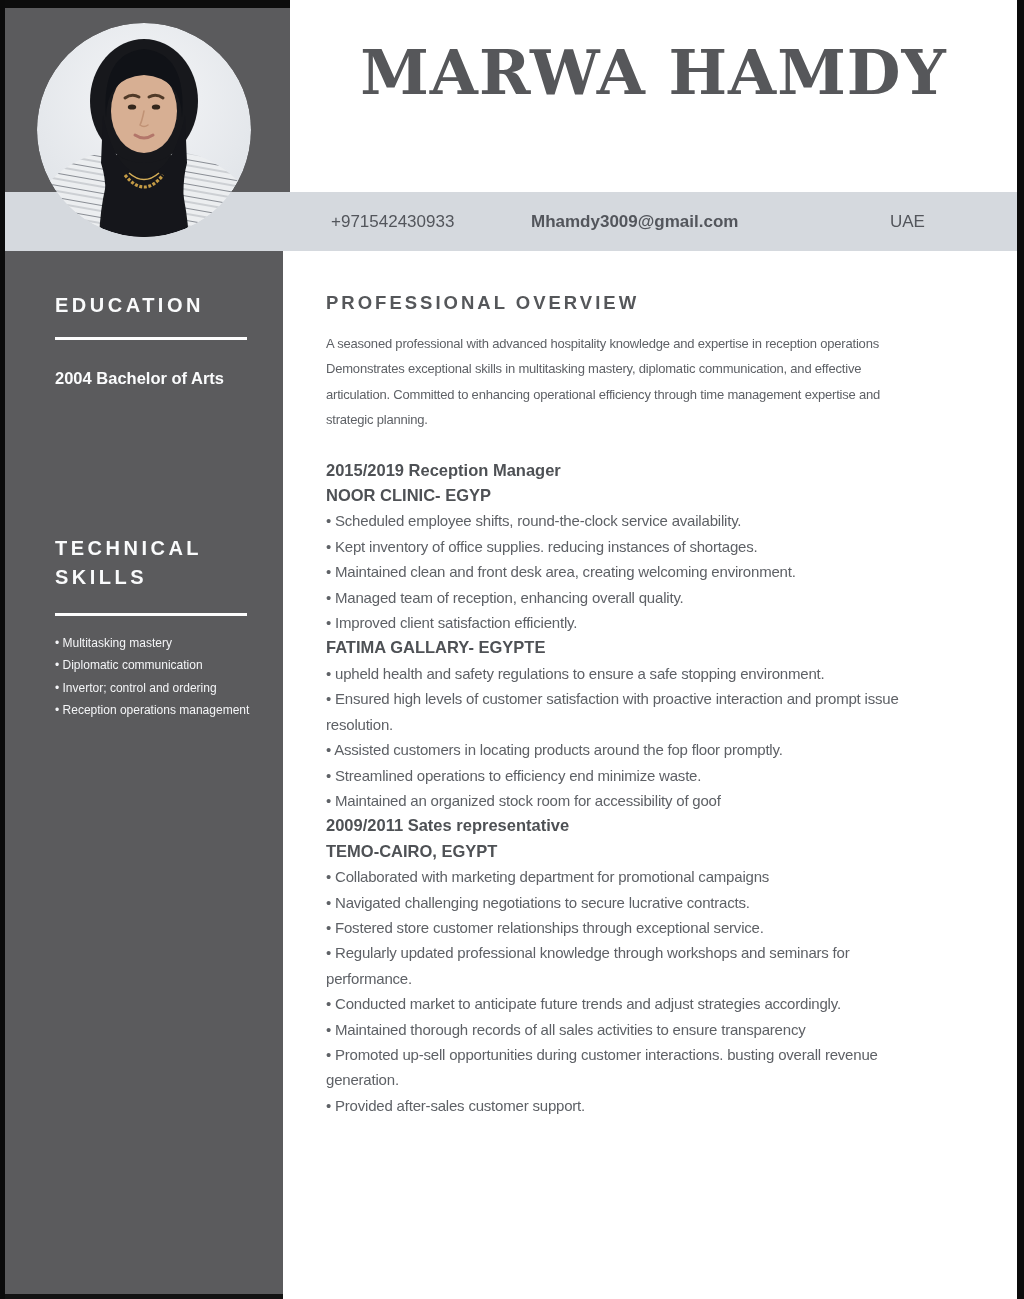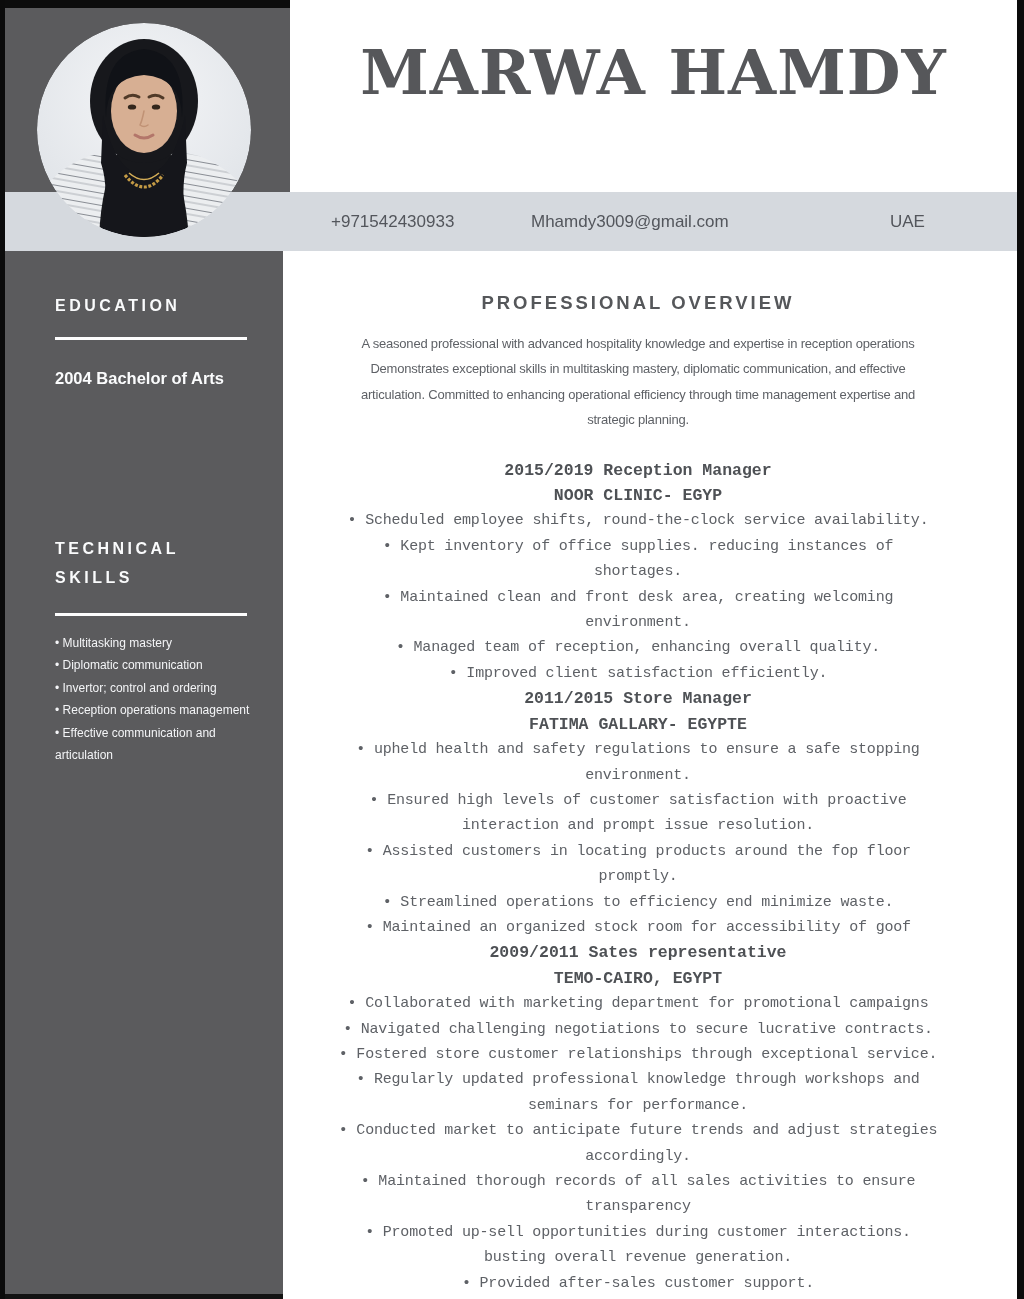--- a/index.html
+++ b/index.html
@@ -12,41 +12,41 @@
   .photo-box{position:absolute;left:5px;top:0;width:285px;height:192px;background:#5b5b5d;
              border-top:8px solid #0c0c0c;box-sizing:border-box;}
   .avatar{position:absolute;left:37px;top:23px;width:214px;height:214px;border-radius:50%;
           overflow:hidden;z-index:5;}
   .name{position:absolute;left:290px;right:7px;top:36px;text-align:center;
         font-family:"DejaVu Serif","Liberation Serif",serif;font-weight:700;font-size:62px;
         letter-spacing:1px;color:#56575a;white-space:nowrap;}
   .band{position:absolute;left:5px;top:192px;right:7px;height:59px;background:#d5d9de;}
   .band-item{position:absolute;top:0;height:59px;line-height:59px;font-size:17px;color:#53565c;}
   .band-phone{left:301px;margin-left:25px;}
-  .band-email{left:526px;}
+  .band-email{left:526px;font-weight:bold;}
   .band-loc{left:885px;}
 
   
   .sidebar{position:absolute;left:5px;top:251px;width:278px;bottom:0;background:#5b5b5d;
            box-sizing:border-box;padding:40px 30px 0 50px;color:#f2f3f5;
            border-bottom:5px solid #121212;}
-  .side-title{font-size:16px;font-weight:700;letter-spacing:3.5px;line-height:29px;color:#fafbfc;}
+  .side-title{font-size:20px;font-weight:700;letter-spacing:3.5px;line-height:29px;color:#fafbfc;}
   .side-rule{width:192px;height:3px;background:#fdfdfd;margin-top:17px;}
   .edu-list .edu-item{margin-top:27px;font-weight:700;font-size:16.5px;line-height:22px;color:#fbfcfd;}
   .skills-block{margin-top:145px;}
   .skills-block .side-rule{margin-top:21px;}
   .skills-list{margin-top:16px;}
   .skill-item{font-size:12px;line-height:22.4px;color:#f4f5f7;}
 
   
-  .main{position:absolute;left:338px;top:251px;width:600px;text-align:center;}
+  .main{position:absolute;left:326px;top:251px;width:600px;}
   .main-title{padding-top:41px;font-size:18.5px;font-weight:700;letter-spacing:3px;color:#55575a;}
   .overview-body{margin-top:17px;font-size:13px;line-height:25.4px;color:#5e6166;
                  letter-spacing:-0.2px;white-space:pre-line;}
-  .xp-list{margin-top:25px;font-family:Liberation Mono, monospace;}
+  .xp-list{margin-top:25px;}
   .xp-title,.xp-company{font-weight:700;color:#4e5155;font-size:16.5px;line-height:25.4px;}
   .xp-bullet{font-size:15px;line-height:25.4px;color:#5e6166;letter-spacing:-0.2px;}
 </style>
 </head>
 <body>
 
 <div class="page">
   <div class="frame-left"></div>
   <div class="frame-right"></div>
 
@@ -116,41 +116,39 @@
         </div>
     </div>
     <div class="skills-block">
       <div class="side-title">TECHNICAL SKILLS</div>
       <div class="side-rule"></div>
       <div class="skills-list">
           <div class="skill-item">• Multitasking mastery</div>
           <div class="skill-item">• Diplomatic communication</div>
           <div class="skill-item">• Invertor; control and ordering</div>
           <div class="skill-item">• Reception operations management</div>
-          <div class="skill-item">• Effective communication and articulation</div>
         </div>
     </div>
   </div>
 
   <div class="main">
     <div class="main-title">PROFESSIONAL OVERVIEW</div>
     <div class="overview-body">A seasoned professional with advanced hospitality knowledge and expertise in reception operations Demonstrates exceptional skills in multitasking mastery, diplomatic communication, and effective articulation. Committed to enhancing operational efficiency through time management expertise and
 strategic planning.</div>
     <div class="xp-list">
         <div class="xp-entry">
           <div class="xp-title">2015/2019 Reception Manager</div>
           <div class="xp-company">NOOR CLINIC- EGYP</div>
           <div class="xp-bullet">• Scheduled employee shifts, round-the-clock service availability.</div>
           <div class="xp-bullet">• Kept inventory of office supplies. reducing instances of shortages.</div>
           <div class="xp-bullet">• Maintained clean and front desk area, creating welcoming environment.</div>
           <div class="xp-bullet">• Managed team of reception, enhancing overall quality.</div>
           <div class="xp-bullet">• Improved client satisfaction efficiently.</div>
         </div>
         <div class="xp-entry">
-          <div class="xp-title">2011/2015 Store Manager</div>
           <div class="xp-company">FATIMA GALLARY- EGYPTE</div>
           <div class="xp-bullet">• upheld health and safety regulations to ensure a safe stopping environment.</div>
           <div class="xp-bullet">• Ensured high levels of customer satisfaction with proactive interaction and prompt issue resolution.</div>
           <div class="xp-bullet">• Assisted customers in locating products around the fop floor promptly.</div>
           <div class="xp-bullet">• Streamlined operations to efficiency end minimize waste.</div>
           <div class="xp-bullet">• Maintained an organized stock room for accessibility of goof</div>
         </div>
         <div class="xp-entry">
           <div class="xp-title">2009/2011 Sates representative</div>
           <div class="xp-company">TEMO-CAIRO, EGYPT</div>

